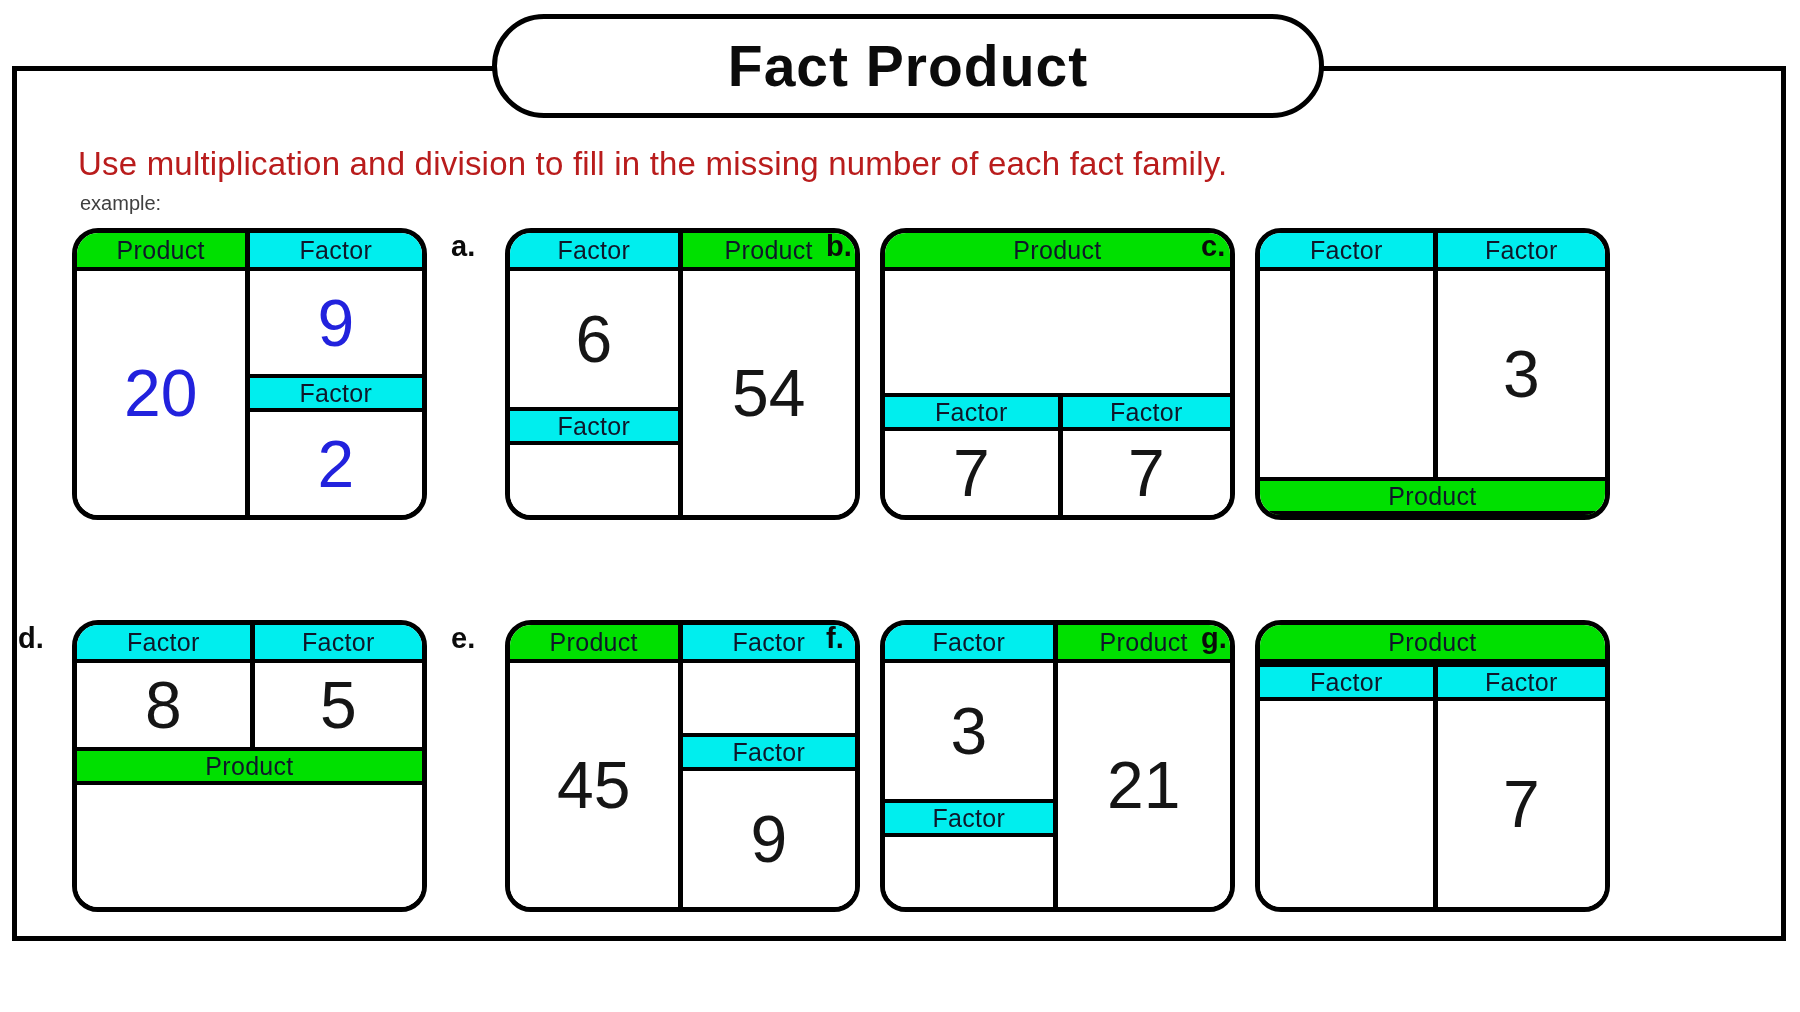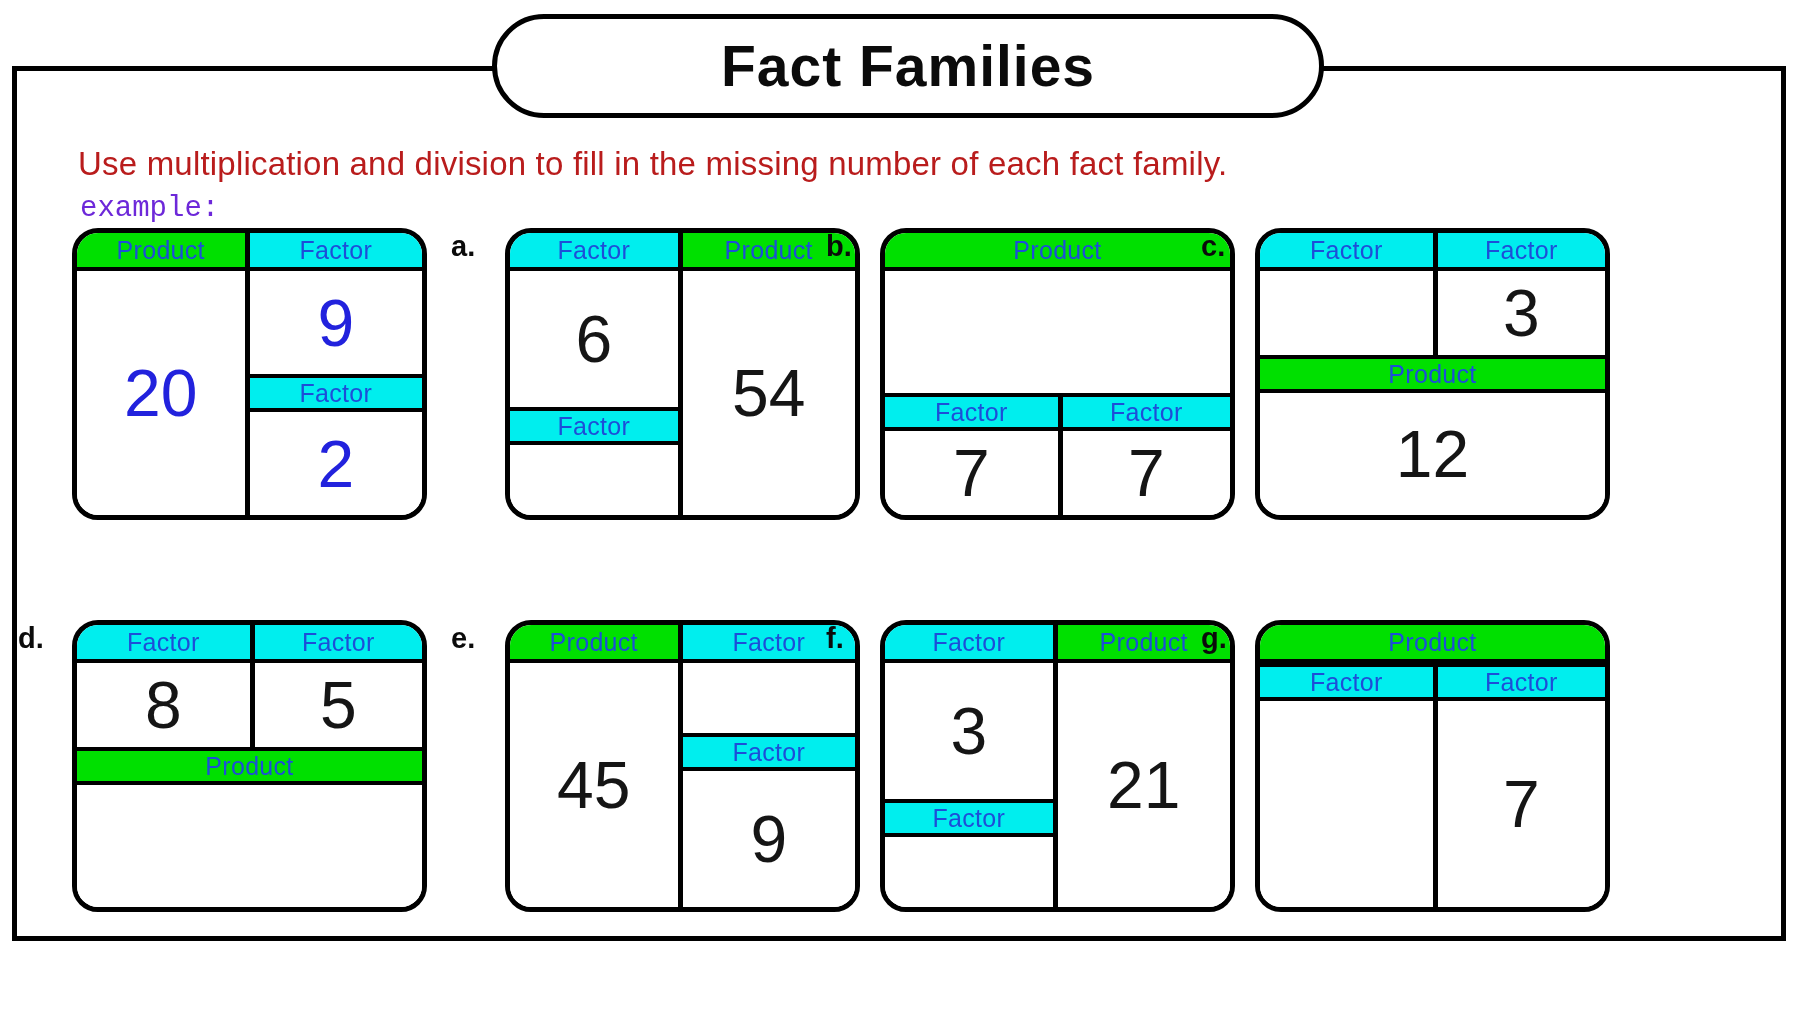--- a/index.html
+++ b/index.html
@@ -55,24 +55,24 @@
     font-size: 33px;
     color: #b91c1c;
     white-space: nowrap;
     letter-spacing: .2px;
     font-family: "Liberation Sans", sans-serif;
     z-index: 5;
   }
   .example-label {
     position: absolute;
     left: 80px; top: 192px;
-    font-size: 29px;
-    color: #6d28d9;
+    font-size: 20px;
+    color: #404040;
     z-index: 5;
-    font-family: Liberation Mono, monospace;
+    font-family: Liberation Sans, sans-serif;
   }
 
   
   .row { position: absolute; left: 0; width: 1800px; }
   .row-top { top: 228px; }
   .row-bottom { top: 620px; }
 
   .slot {
     position: absolute;
     top: 0;
@@ -104,21 +104,21 @@
     overflow: hidden;
     display: flex;
   }
   .box.horizontal { flex-direction: column; }
   .box.vertical   { flex-direction: row; }
 
   
   .hdr {
     display: flex; align-items: center; justify-content: center;
     font-size: 25px;
-    color: #1d4ed8;
+    color: #0f172a;
     letter-spacing: .3px;
     flex: 0 0 auto;
     height: 38px;
     font-family: "Liberation Sans", sans-serif;
   }
   .hdr.product { background: #00e000; }
   .hdr.factor  { background: #00eeee; }
 
   .cell {
     flex: 1 1 auto;
@@ -157,21 +157,21 @@
 </style>
 </head>
 <body>
 
 <div class="page">
 
   <div class="frame"></div>
   <div class="frame-gap"></div>
 
   <div class="title-pill">
-    <span class="title-text">Fact Families</span>
+    <span class="title-text">Fact Product</span>
   </div>
 
   <div class="instruction">Use multiplication and division to fill in the missing number of each fact family.</div>
   <div class="example-label">example:</div>
 
   <div class="row row-top" id="row-top">
       <div class="slot slot-0">
         <div class="box vertical">
           <div class="pane pane-left">
             <div class="hdr product">Product</div>
@@ -246,23 +246,20 @@
               </div>
             </div>
             <div class="half">
               <div class="hdr factor halfwide no-top">Factor</div>
               <div class="cell">
                 <span class="value">3</span>
               </div>
             </div>
           </div>
           <div class="hdr product wide">Product</div>
-          <div class="cell" style="flex: 1 1 50%;">
-            <span class="value">12</span>
-          </div>
         </div>
       </div>
     </div>
   <div class="row row-bottom" id="row-bottom">
       <div class="slot slot-0">
         <div class="slot-letter">d.</div>
         <div class="box horizontal">
           <div class="band band-row" style="flex: 1 1 50%;">
             <div class="half">
               <div class="hdr factor halfwide no-top">Factor</div>

